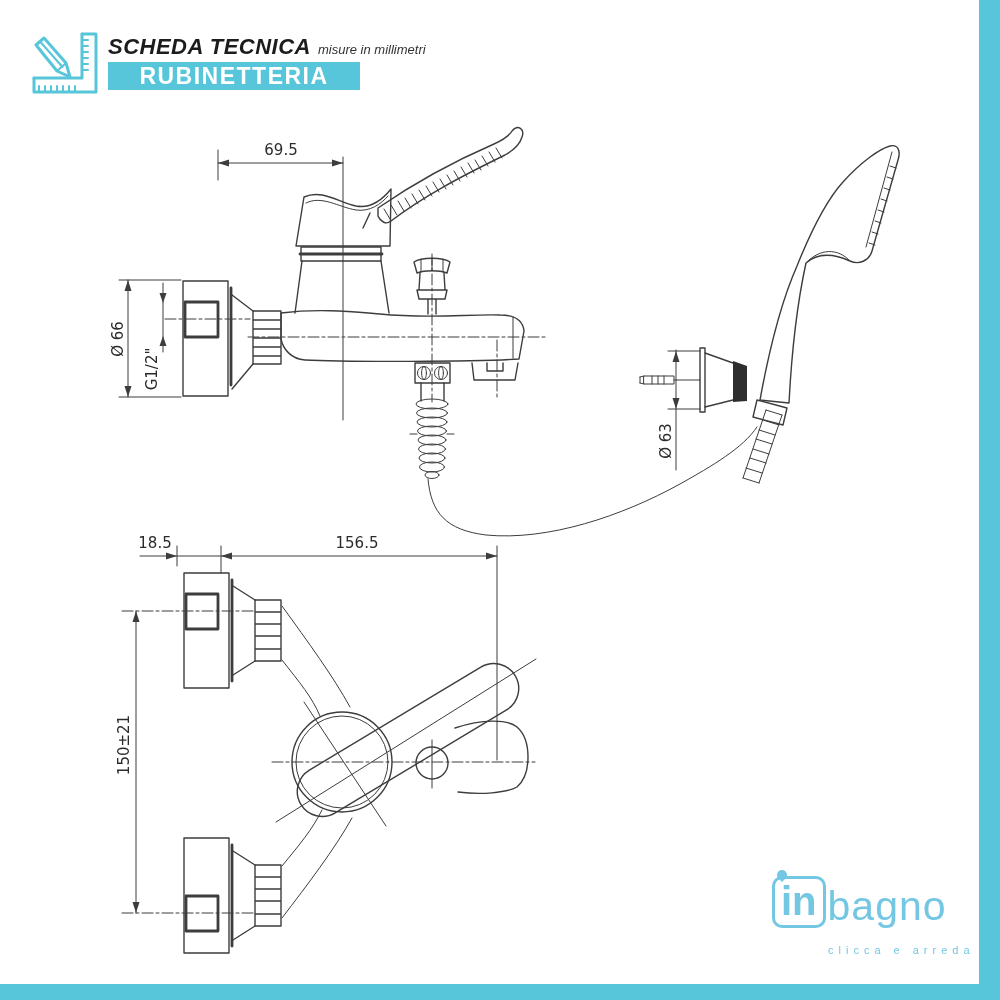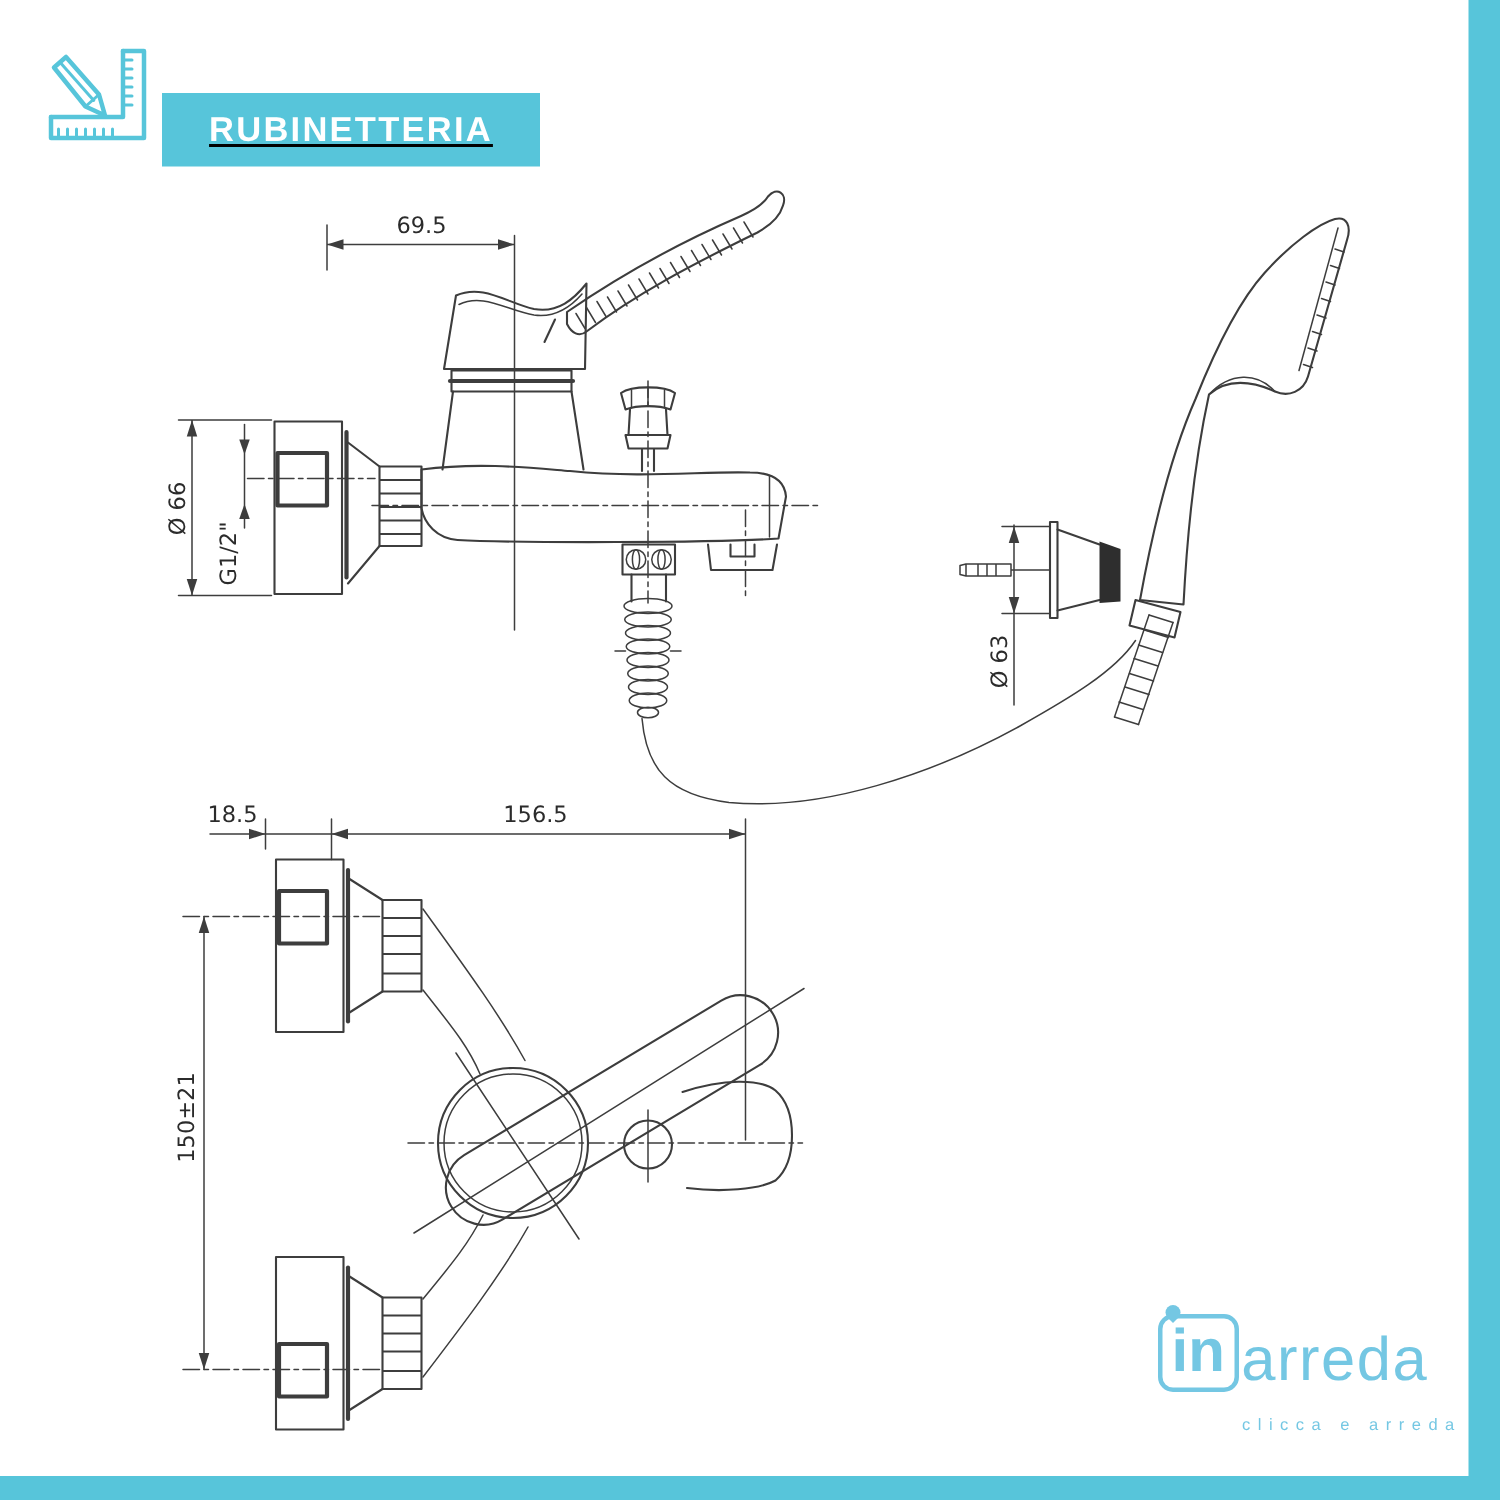--- a/index.html
+++ b/index.html
@@ -3,22 +3,22 @@
 <meta charset="utf-8">
 <style>
   html,body{margin:0;padding:0;background:#ffffff;font-family:"Liberation Sans",sans-serif;}
   #stage{position:relative;width:1000px;height:1000px;background:#ffffff;overflow:hidden;}
   .border-right{position:absolute;top:0;right:0;width:21px;height:100%;background:#57c5da;}
   .border-bottom{position:absolute;left:0;bottom:0;width:100%;height:16px;background:#57c5da;}
   .hdr-icon{position:absolute;left:26px;top:30px;width:76px;height:76px;}
   .hdr-title-row{position:absolute;left:108px;top:34px;white-space:nowrap;}
   .hdr-title{font-style:italic;font-weight:bold;font-size:22px;color:#1c1c1c;letter-spacing:0.5px;}
   .hdr-sub{font-style:italic;font-size:13px;color:#333;margin-left:7px;}
-  .hdr-badge{position:absolute;left:108px;top:62px;width:252px;height:49px;background:#57c5da;
-    display:flex;align-items:center;justify-content:center;text-decoration:underline;}
+  .hdr-badge{position:absolute;left:108px;top:62px;width:252px;height:28px;background:#57c5da;
+    display:flex;align-items:center;justify-content:center;}
   .hdr-badge span{color:#ffffff;font-weight:bold;font-size:23px;letter-spacing:1.5px;}
   svg .ln{fill:none;stroke:#3d3d3d;stroke-width:1.4;stroke-linecap:round;stroke-linejoin:round;}
   svg .thin{stroke-width:1;}
   svg .thk{stroke-width:2.8;}
   svg .dim{stroke-width:1;}
   svg .cl{stroke-width:1;stroke-dasharray:11 3 3 3;}
   svg .arr{fill:#3d3d3d;stroke:none;}
   svg text.dimtxt{font-family:"DejaVu Sans",sans-serif;font-size:15px;fill:#2b2b2b;}
   .logo{position:absolute;left:772px;top:876px;width:200px;color:#74c7e3;}
   .logo-row{display:flex;align-items:flex-end;}
@@ -39,20 +39,23 @@
       <path d="M10,15 L18,8 L40,33 L44,47 L31,41 Z"></path>
       <path d="M14,11.5 L36.5,37" stroke-width="2"></path>
       <path d="M40,33 L31,41" stroke-width="2"></path>
       <path d="M56,4 L70,4 L70,62 L8,62 L8,48"></path>
       <path d="M56,4 L56,48 L8,48"></path>
       <path d="M56,10 h6 M56,16 h6 M56,22 h6 M56,28 h6 M56,34 h6 M56,40 h6" stroke-width="2"></path>
       <path d="M13,56 v6 M19,56 v6 M25,56 v6 M31,56 v6 M37,56 v6 M43,56 v6 M49,56 v6" stroke-width="2"></path>
     </g>
   </svg>
 
+  <div class="hdr-title-row">
+    <span class="hdr-title">SCHEDA TECNICA</span><span class="hdr-sub">misure in millimetri</span>
+  </div>
   <div class="hdr-badge">
     <span>RUBINETTERIA</span>
   </div>
 
   <svg width="1000" height="1000" viewBox="0 0 1000 1000" style="position:absolute;left:0;top:0;">
 
     <g>
 
       <path class="ln dim" d="M218,163 H343 M218,150 V180 M343,157 V420"></path>
       <polygon class="arr" points="218,163 229,159.5 229,166.5"></polygon>
@@ -172,20 +175,20 @@
       <path class="ln cl" d="M272,762 H535"></path>
       <circle class="ln" cx="432" cy="763" r="16"></circle>
       <path class="ln thin" d="M432,740 V788"></path>
       <path class="ln" d="M455,728 C482,719 507,719 517,727 C525,734 528,745 528,757 C528,770 525,780 517,787 C506,793 481,795 458,792"></path>
     </g>
   </svg>
 
   <div class="logo">
     <div class="logo-row">
       <span class="logo-in"><span class="logo-pin"></span><span>in</span></span>
-      <span class="logo-bagno">arreda</span>
+      <span class="logo-bagno">bagno</span>
     </div>
     <div class="logo-tag">clicca e arreda</div>
   </div>
 
   <div class="border-right"></div>
   <div class="border-bottom"></div>
 </div>
 
 </body></html>

